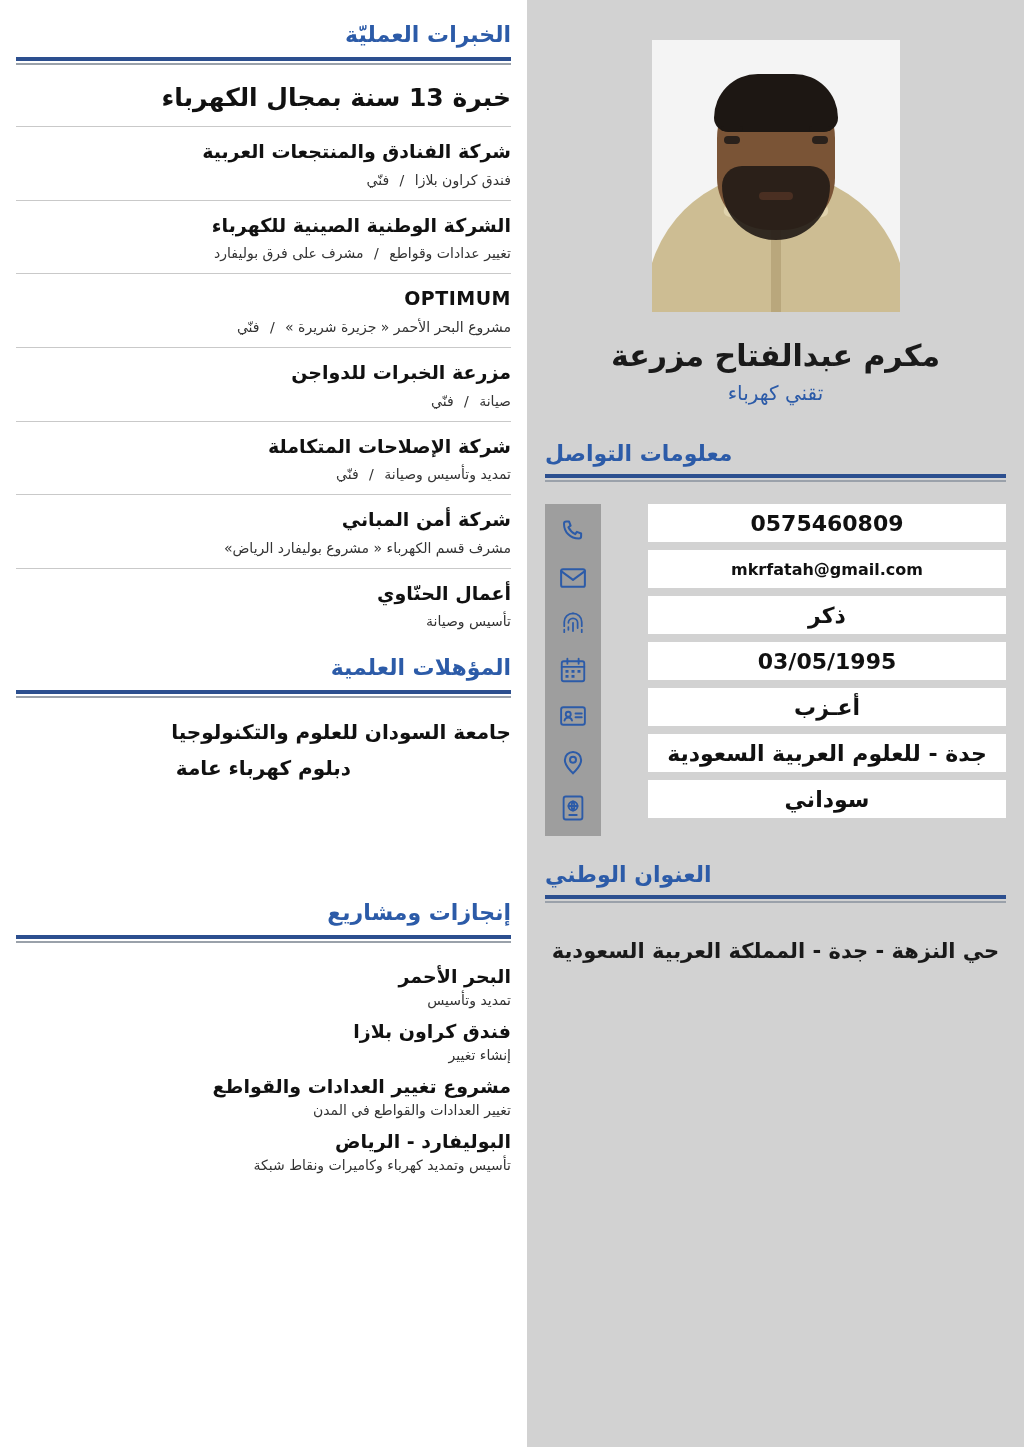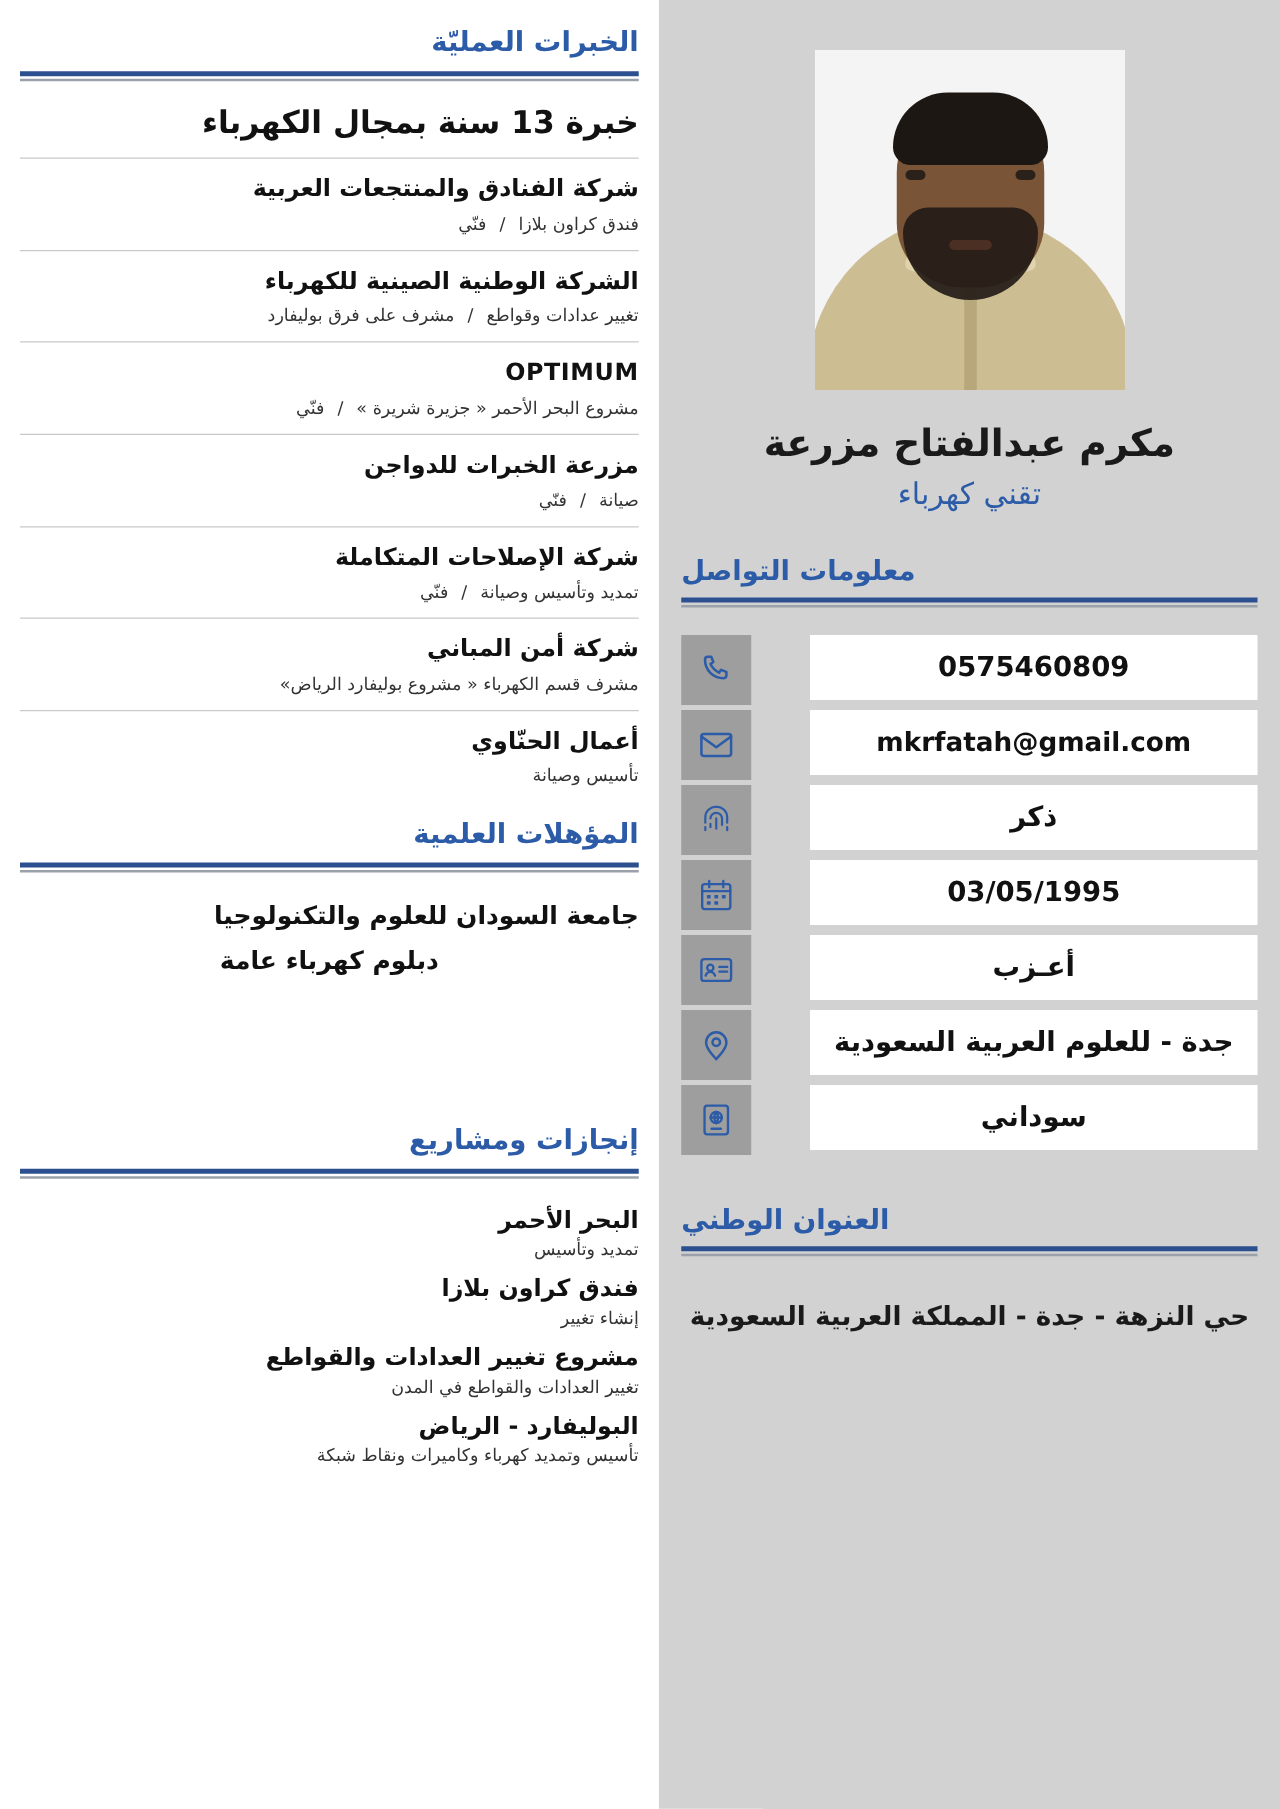--- a/index.html
+++ b/index.html
@@ -104,21 +104,21 @@
   .name {
     text-align: center;
     font-size: 30px;
     font-weight: bold;
     color: #1a1a1a;
     margin-top: 26px;
     letter-spacing: 0;
   }
   .job-title {
     text-align: center;
-    font-size: 24px;
+    font-size: 20px;
     color: #2c5ba8;
     margin-top: 8px;
     font-weight: normal;
   }
 
   
   .sb-section-head {
     margin: 36px 18px 0 18px;
     text-align: left;
   }
@@ -139,39 +139,39 @@
 
   
   .contact-list {
     margin: 22px 18px 0 18px;
   }
   .contact-row {
     display: flex;
     flex-direction: row;
     align-items: stretch;
     margin-bottom: 8px;
-    height: 52px;
+    height: 38px;
     gap: 43px;
   }
   .contact-icon {
     width: 56px; height: 56px;
     background: #9e9e9e;
     display: flex; align-items: center; justify-content: center;
     flex: 0 0 56px;
     order: 2;
   }
   .contact-val {
     flex: 1 1 auto;
     background: #ffffff;
     display: flex; align-items: center; justify-content: center;
     font-size: 22px; font-weight: bold; color: #111;
     order: 1;
     margin-left: 4px;
   }
-  .contact-val.small { font-size: 21px; }
+  .contact-val.small { font-size: 16px; }
   .contact-icon svg { display:block; }
 
   .addr-block {
     margin: 18px 18px 0 18px;
     text-align: center;
     font-size: 21px;
     font-weight: bold;
     color: #1a1a1a;
     padding-top: 18px;
   }

